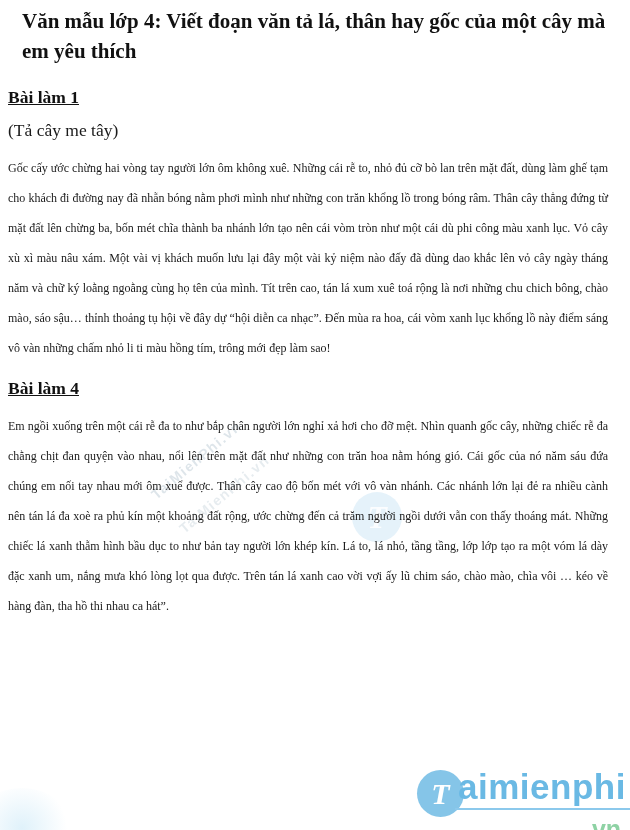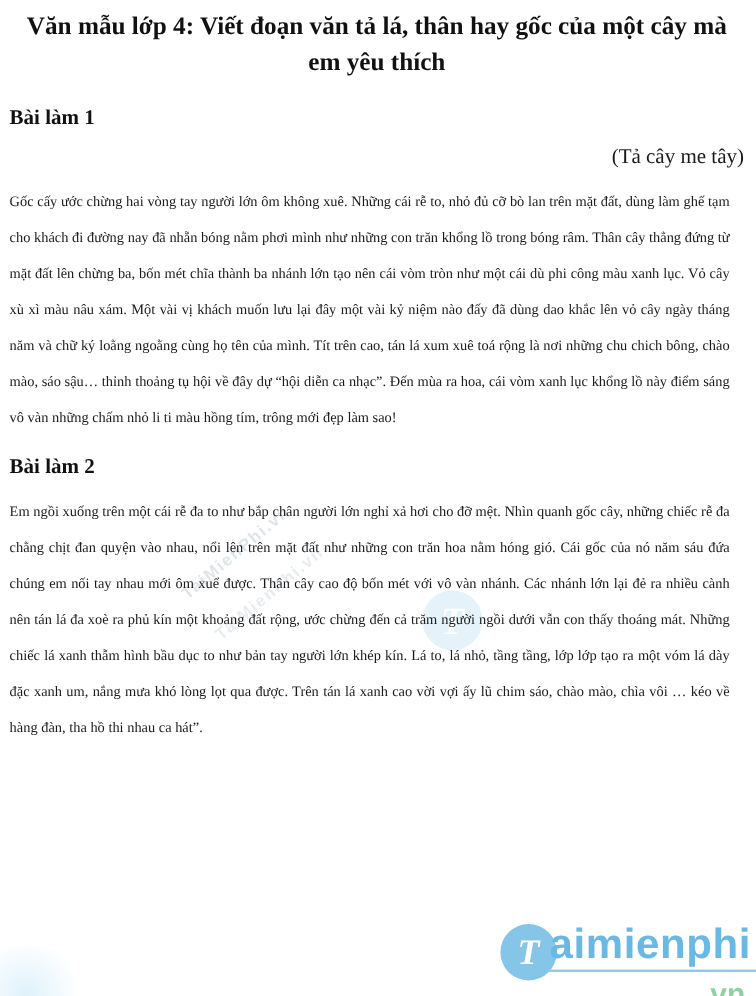--- a/index.html
+++ b/index.html
@@ -12,30 +12,30 @@
     position:relative;width:630px;height:830px;overflow:hidden;
     padding:0;box-sizing:border-box;z-index:1;
   }
   .content{
     position:relative;z-index:2;
     padding:0 10px 0 8px;box-sizing:border-box;
   }
   h1.title{
     margin:6px 14px 0 14px;
     font-size:21px;font-weight:bold;line-height:30px;
-    text-align:center;color:#111;
+    color:#111;
   }
   h2.section-heading{
     margin:22px 0 0 0;
-    font-size:17.5px;font-weight:bold;line-height:18px;color:#111;
+    font-size:17.5px;font-weight:bold;line-height:18px;color:#111;text-decoration:underline;
   }
   h2.second{margin-top:16px;}
   p.subheading{
     margin:15px 0 0 0;
-    font-size:17.5px;line-height:18px;font-weight:normal;text-align:right;
+    font-size:17.5px;line-height:18px;font-weight:normal;
   }
   p.body-paragraph{
     margin:14px 12px 0 0;
     font-size:12px;line-height:30px;
     text-align:justify;
   }
   
   .wm{position:absolute;z-index:0;pointer-events:none;
       font-family:"Liberation Sans","DejaVu Sans",sans-serif;}
   .wm-diagonal{
@@ -105,18 +105,18 @@
   <div class="content">
     <h1 class="title">Văn mẫu lớp 4: Viết đoạn văn tả lá, thân hay gốc của một cây mà em yêu thích</h1>
 
     <section>
       <h2 class="section-heading">Bài làm 1</h2>
       <p class="subheading">(Tả cây me tây)</p>
       <p class="body-paragraph">Gốc cấy ước chừng hai vòng tay người lớn ôm không xuê. Những cái rễ to, nhỏ đủ cỡ bò lan trên mặt đất, dùng làm ghế tạm cho khách đi đường nay đã nhẵn bóng nằm phơi mình như những con trăn khổng lồ trong bóng râm. Thân cây thẳng đứng từ mặt đất lên chừng ba, bốn mét chĩa thành ba nhánh lớn tạo nên cái vòm tròn như một cái dù phi công màu xanh lục. Vỏ cây xù xì màu nâu xám. Một vài vị khách muốn lưu lại đây một vài kỷ niệm nào đấy đã dùng dao khắc lên vỏ cây ngày tháng năm và chữ ký loằng ngoằng cùng họ tên của mình. Tít trên cao, tán lá xum xuê toá rộng là nơi những chu chich bông, chào mào, sáo sậu… thỉnh thoảng tụ hội về đây dự “hội diễn ca nhạc”. Đến mùa ra hoa, cái vòm xanh lục khổng lồ này điểm sáng vô vàn những chấm nhỏ li ti màu hồng tím, trông mới đẹp làm sao!</p>
     </section>
 
     <section>
-      <h2 class="section-heading second">Bài làm 2</h2>
+      <h2 class="section-heading second">Bài làm 4</h2>
       <p class="body-paragraph">Em ngồi xuống trên một cái rễ đa to như bắp chân người lớn nghỉ xả hơi cho đỡ mệt. Nhìn quanh gốc cây, những chiếc rễ đa chằng chịt đan quyện vào nhau, nổi lên trên mặt đất như những con trăn hoa nằm hóng gió. Cái gốc của nó năm sáu đứa chúng em nối tay nhau mới ôm xuể được. Thân cây cao độ bốn mét với vô vàn nhánh. Các nhánh lớn lại đẻ ra nhiều cành nên tán lá đa xoè ra phủ kín một khoảng đất rộng, ước chừng đến cả trăm người ngồi dưới vẫn con thấy thoáng mát. Những chiếc lá xanh thẫm hình bầu dục to như bản tay người lớn khép kín. Lá to, lá nhỏ, tầng tầng, lớp lớp tạo ra một vóm lá dày đặc xanh um, nắng mưa khó lòng lọt qua được. Trên tán lá xanh cao vời vợi ấy lũ chim sáo, chào mào, chìa vôi … kéo về hàng đàn, tha hồ thi nhau ca hát”.</p>
     </section>
   </div>
 
 </div>
 
 </body></html>

